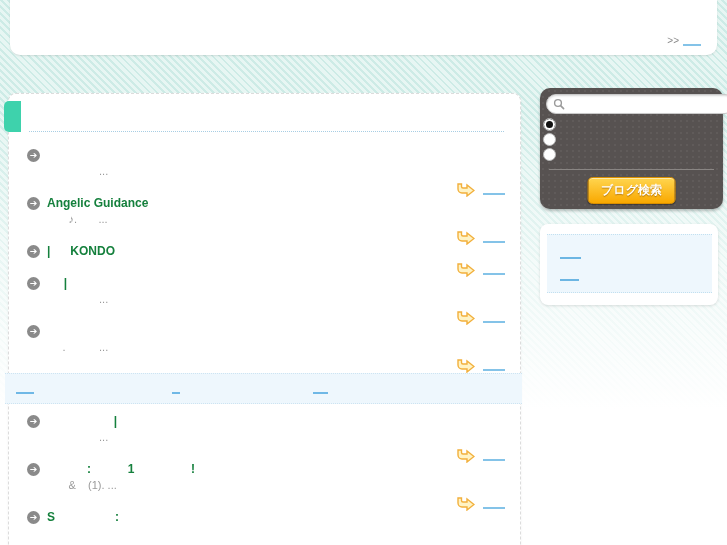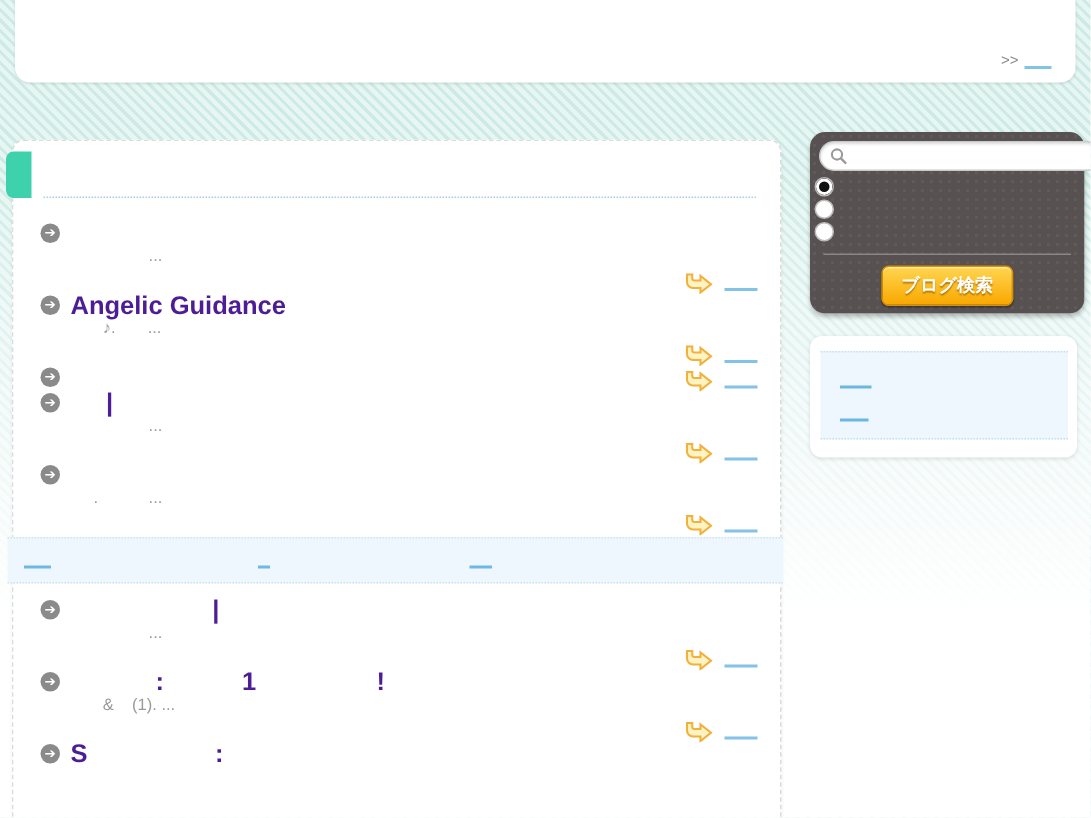--- a/index.html
+++ b/index.html
@@ -31,21 +31,21 @@
   }
   .main-head{height:37px;margin:0 16px 0 20px;border-bottom:1px dotted #a8cee4;}
   .main-head .page-title{display:inline-block;padding:12px 0 0 8px;font-size:13px;font-weight:bold;color:#666;white-space:pre;}
   .entries{list-style:none;margin:0;padding:17px 14px 0 22px;}
   .entry{position:relative;padding-left:16px;margin-bottom:2px;}
   .bullet{
     position:absolute;left:-4px;top:0;width:13px;height:13px;border-radius:50%;
     background:#8a8a8a;color:#fff;font-size:9px;line-height:13px;text-align:center;
   }
   .bullet::after{content:"➔";}
-  .entry-title{display:block;font-size:17px;font-weight:bold;color:#4c1d95;line-height:13px;white-space:pre;min-height:13px;cursor:pointer;}
+  .entry-title{display:block;font-size:12px;font-weight:bold;color:#15803d;line-height:13px;white-space:pre;min-height:13px;cursor:pointer;}
   .entry-excerpt{display:block;font-size:11px;color:#9a9a9a;line-height:13px;margin:3px 0 0 -6px;white-space:pre;min-height:13px;}
   .entry-foot{height:15px;margin-top:2px;text-align:right;padding-right:1px;}
   .jump-arrow{vertical-align:middle;margin-right:4px;}
   .entry-foot .link-underline{width:22px;border-bottom-width:2px;vertical-align:middle;}
   
   .pagination{
     height:29px;margin:2px -2px 11px -4px;background:#eef7fd;
     border-top:1px dotted #cde4f2;border-bottom:1px dotted #cde4f2;
     display:flex;align-items:center;
   }
@@ -132,20 +132,21 @@
       <span class="entry-excerpt">         ♪.       ...</span>
       <div class="entry-foot">
         <svg class="jump-arrow" width="19" height="14" viewBox="0 0 19 14">
             <path d="M2 1 v5 a4 4 0 0 0 4 4 h5 v3 l7 -5.5 L11 2 v3 H7 a1.5 1.5 0 0 1 -1.5 -1.5 V1 z" fill="#fff3c4" stroke="#f2b03c" stroke-width="1.4"></path>
           </svg>
         <span class="link-underline"></span>
       </div>
     </li>
     <li class="entry">
       <span class="bullet"></span>
+      <span class="entry-title">|      KONDO</span>
       <div class="entry-foot">
         <svg class="jump-arrow" width="19" height="14" viewBox="0 0 19 14">
             <path d="M2 1 v5 a4 4 0 0 0 4 4 h5 v3 l7 -5.5 L11 2 v3 H7 a1.5 1.5 0 0 1 -1.5 -1.5 V1 z" fill="#fff3c4" stroke="#f2b03c" stroke-width="1.4"></path>
           </svg>
         <span class="link-underline"></span>
       </div>
     </li>
     <li class="entry">
       <span class="bullet"></span>
       <span class="entry-title">     |</span>

